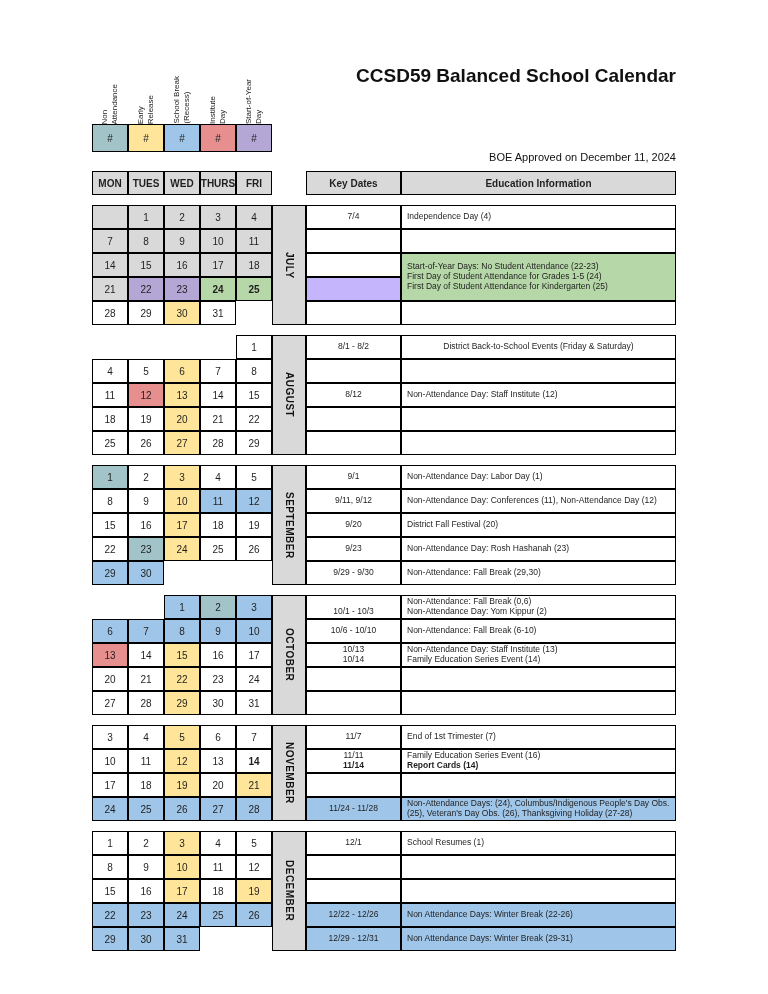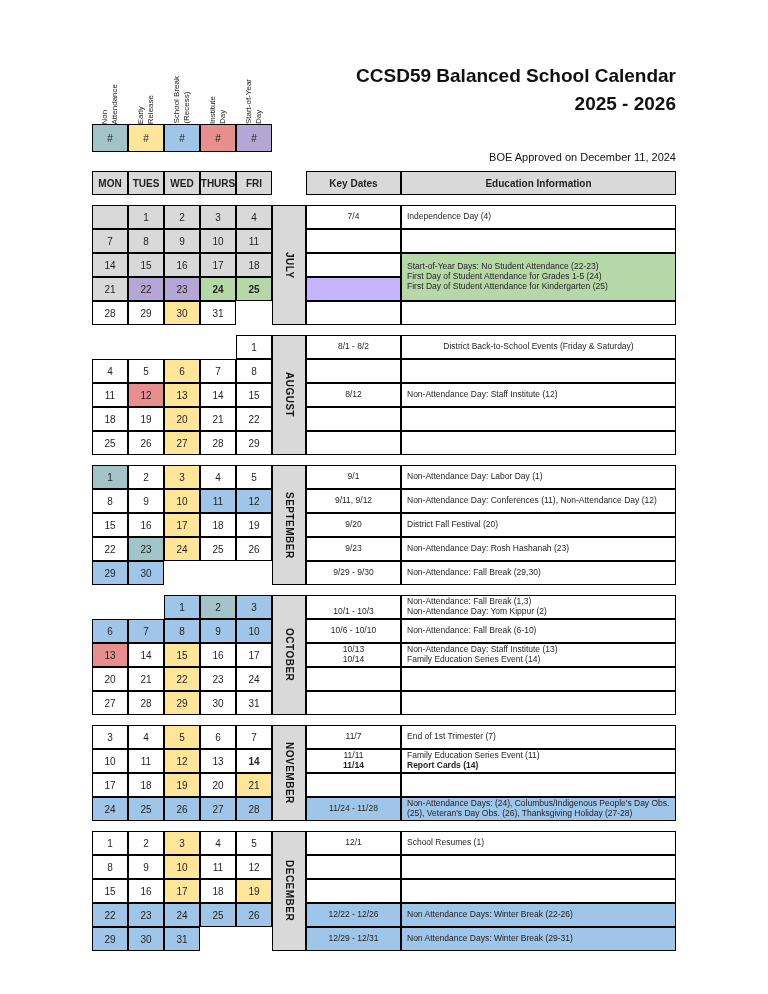--- a/index.html
+++ b/index.html
@@ -77,21 +77,20 @@
         <div class="legend-label-wrap">
           <div class="legend-label">Start-of-Year
 Day</div>
         </div>
         <div class="legend-box" style="background: rgb(180, 167, 214);">#</div>
       </div>
     </div>
 
   <div id="title-block">
     <div>CCSD59 Balanced School Calendar</div>
-    <div>2025 - 2026</div>
   </div>
   <div id="approval-line">BOE Approved on December 11, 2024</div>
 
   <div id="calendar">
     <div class="cal-row cal-header">
 
     <div class="cell day-head">MON</div>
         <div class="cell day-head">TUES</div>
         <div class="cell day-head">WED</div>
         <div class="cell day-head">THURS</div>
@@ -265,21 +264,21 @@
         </div>
         <div class="cell absent" style="grid-area: 1 / 1;"></div>
         <div class="cell absent" style="grid-area: 1 / 2;"></div>
         <div class="cell day" style="grid-area: 1 / 3; background: rgb(159, 197, 232);">1</div>
         <div class="cell day" style="grid-area: 1 / 4; background: rgb(162, 196, 201);">2</div>
         <div class="cell day" style="grid-area: 1 / 5; background: rgb(159, 197, 232);">3</div>
         <div class="cell key" style="grid-area: 1 / 7; justify-content: flex-end;">
           <div class="line">10/1 - 10/3</div>
         </div>
         <div class="cell info" style="grid-area: 1 / 8 / 2;">
-          <div class="line">Non-Attendance: Fall Break (1,3)</div>
+          <div class="line">Non-Attendance: Fall Break (0,6)</div>
           <div class="line">Non-Attendance Day: Yom Kippur (2)</div>
         </div>
         <div class="cell day" style="grid-area: 2 / 1; background: rgb(159, 197, 232);">6</div>
         <div class="cell day" style="grid-area: 2 / 2; background: rgb(159, 197, 232);">7</div>
         <div class="cell day" style="grid-area: 2 / 3; background: rgb(159, 197, 232);">8</div>
         <div class="cell day" style="grid-area: 2 / 4; background: rgb(159, 197, 232);">9</div>
         <div class="cell day" style="grid-area: 2 / 5; background: rgb(159, 197, 232);">10</div>
         <div class="cell key" style="grid-area: 2 / 7;">
           <div class="line">10/6 - 10/10</div>
         </div>
@@ -332,21 +331,21 @@
         <div class="cell day" style="grid-area: 2 / 1;">10</div>
         <div class="cell day" style="grid-area: 2 / 2;">11</div>
         <div class="cell day" style="grid-area: 2 / 3; background: rgb(255, 229, 153);">12</div>
         <div class="cell day" style="grid-area: 2 / 4;">13</div>
         <div class="cell day" style="grid-area: 2 / 5; font-weight: 700;">14</div>
         <div class="cell key" style="grid-area: 2 / 7;">
           <div class="line">11/11</div>
           <div class="line" style="font-weight: 700;">11/14</div>
         </div>
         <div class="cell info" style="grid-area: 2 / 8 / 3;">
-          <div class="line">Family Education Series Event (11)</div>
+          <div class="line">Family Education Series Event (16)</div>
           <div class="line" style="font-weight: 700;">Report Cards (14)</div>
         </div>
         <div class="cell day" style="grid-area: 3 / 1;">17</div>
         <div class="cell day" style="grid-area: 3 / 2;">18</div>
         <div class="cell day" style="grid-area: 3 / 3; background: rgb(255, 229, 153);">19</div>
         <div class="cell day" style="grid-area: 3 / 4;">20</div>
         <div class="cell day" style="grid-area: 3 / 5; background: rgb(255, 229, 153);">21</div>
         <div class="cell key" style="grid-area: 3 / 7;"></div>
         <div class="cell info" style="grid-area: 3 / 8 / 4;"></div>
         <div class="cell day" style="grid-area: 4 / 1; background: rgb(159, 197, 232);">24</div>

